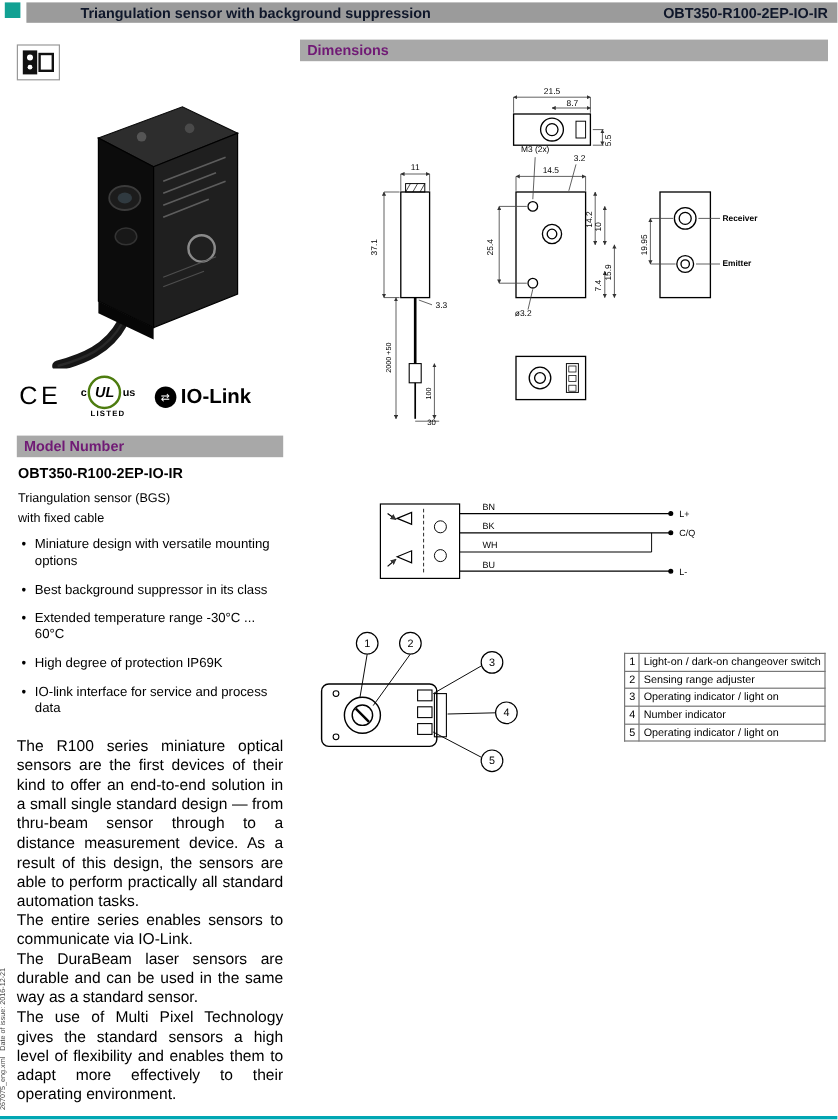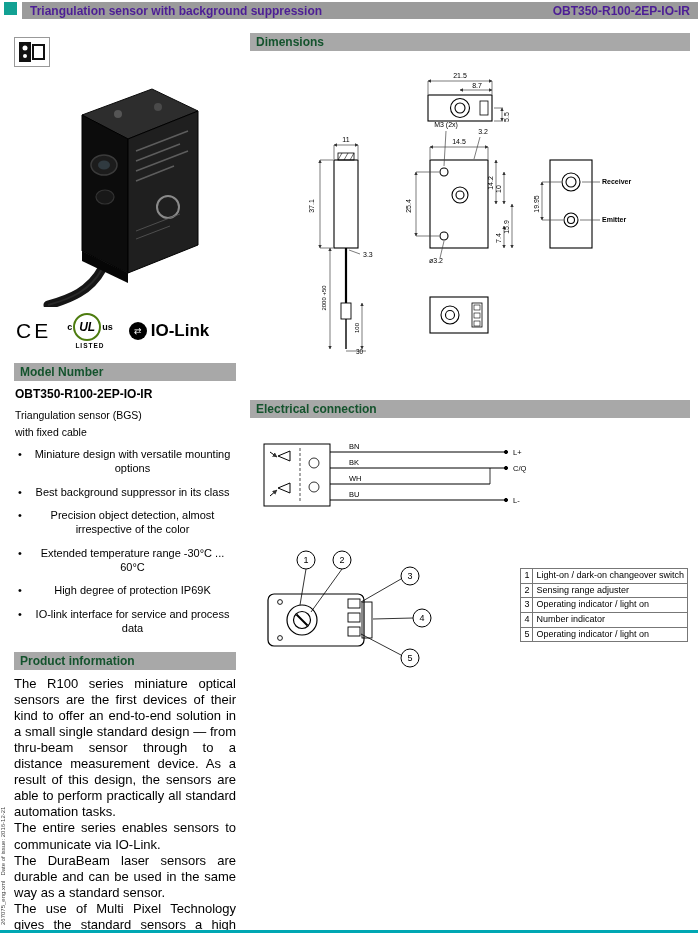--- a/index.html
+++ b/index.html
@@ -5,35 +5,35 @@
   * { box-sizing: border-box; margin: 0; padding: 0; }
   html,body { width: 698px; height: 933px; background:#fff; overflow:hidden;
     font-family: "Liberation Sans", sans-serif; color:#000; }
   .page { position:relative; width:698px; height:933px; background:#fff; }
 
   
   .header-row { display:flex; align-items:flex-start; padding-top:2px; }
   .corner-sq { width:13px; height:13px; background:#12a193; margin-left:4px; flex:0 0 auto; }
   .header-bar { flex:1; margin-left:5px; background:#9b9b9b; height:17px;
     display:flex; align-items:center; justify-content:space-between; padding:0 8px; }
-  .h-title, .h-model { color:#4c1d95; font-weight:bold; font-size:12px; white-space:nowrap; }
+  .h-title, .h-model { color:#0f172a; font-weight:bold; font-size:12px; white-space:nowrap;margin-left:37px; }
 
   .bottom-line { position:absolute; left:0; bottom:0; width:100%; height:3px; background:#00a7b3; }
 
   
   .vertical-note { position:absolute; left:0px; bottom:8px; height:420px; width:10px;
     writing-mode:vertical-rl; transform:rotate(180deg);
     font-size:6px; color:#444; white-space:nowrap; overflow:hidden; }
 
   
   .content { display:flex; padding:4px 8px 0 14px; }
   .col-left { width:222px; flex:0 0 auto; }
   .col-right { flex:1; margin-left:14px; }
 
-  .sec-h { background:#a8a8a8; color:#14532d; font-weight:bold; font-size:12px;
+  .sec-h { background:#a8a8a8; color:#701a75; font-weight:bold; font-size:12px;
     padding:2px 6px; margin-bottom:6px; }
 
   
   .picto { width:36px; height:30px; border:1px solid #999; margin:14px 0 2px 0;
     display:flex; align-items:center; justify-content:center; background:#fff; }
   .photo-wrap { display:flex; justify-content:center; margin:0 0 6px 0; }
   .certs { display:flex; align-items:center; gap:16px; margin:6px 0 14px 2px; }
   .ce-mark { font-size:21px; letter-spacing:3px; font-weight:400; }
   .ul-wrap { display:flex; flex-direction:column; align-items:center; }
   .ul-row { display:flex; align-items:center; gap:1px; }
@@ -44,28 +44,28 @@
   .ul-listed { font-size:6.5px; font-weight:bold; letter-spacing:1px; margin-top:1px; }
   .iol-wrap { display:flex; align-items:center; gap:4px; }
   .iol-circle { width:18px; height:18px; background:#000; border-radius:50%;
     color:#fff; font-size:9px; display:flex; align-items:center; justify-content:center; }
   .iol-text { font-weight:bold; font-size:17px; }
 
   .model-name { font-weight:bold; font-size:12px; margin:6px 0 8px 1px; }
   .model-desc { font-size:10.5px; margin:0 0 5px 1px; }
 
   .feat-list { list-style:none; margin:10px 0 16px 2px; font-size:11px; }
-  .feat-list li { position:relative; padding-left:13px; margin-bottom:10px; line-height:1.25;text-align:center; }
+  .feat-list li { position:relative; padding-left:13px; margin-bottom:10px; line-height:1.25; }
   .feat-list li::before { content:"•"; position:absolute; left:2px; top:0; }
 
   .pi-text p { font-size:13px; line-height:1.24; text-align:justify; margin:0; }
 
   
   .dim-area { height:343px; display:flex; justify-content:center; padding-top:8px; }
-  .elec-area { height:100px; padding:6px 0 0 4px; margin-bottom:14px; }
+  .elec-area { height:100px; padding:6px 0 0 4px; margin-bottom:14px;text-align:center; }
   .ind-area { display:flex; align-items:flex-start; padding-top:8px; }
   .ind-table { border-collapse:collapse; font-size:9px; margin-left:auto; margin-top:22px; margin-right:2px; }
   .ind-table td { border:1px solid #777; padding:1px 3px; line-height:1.3; }
   .ind-table td.num { width:12px; text-align:center; }
 
   svg text { font-family:"Liberation Sans", sans-serif; }
 </style>
 </head>
 <body>
 
@@ -146,27 +146,25 @@
       </div>
 
       <div class="sec-h">Model Number</div>
       <div class="model-name">OBT350-R100-2EP-IO-IR</div>
       <div class="model-desc">Triangulation sensor (BGS)</div>
       <div class="model-desc">with fixed cable</div>
 
       <ul class="feat-list">
         <li>Miniature design with versatile mounting options</li>
         <li>Best background suppressor in its class</li>
-        <li>Precision object detection, almost irrespective of the color</li>
         <li>Extended temperature range -30°C ... 60°C</li>
         <li>High degree of protection IP69K</li>
         <li>IO-link interface for service and process data</li>
       </ul>
 
-      <div class="sec-h">Product information</div>
       <div class="pi-text">
         <p>The R100 series miniature optical sensors are the first devices of their kind to offer an end-to-end solution in a small single standard design — from thru-beam sensor through to a distance measurement device. As a result of this design, the sensors are able to perform practically all standard automation tasks.</p>
         <p>The entire series enables sensors to communicate via IO-Link.</p>
         <p>The DuraBeam laser sensors are durable and can be used in the same way as a standard sensor.</p>
         <p>The use of Multi Pixel Technology gives the standard sensors a high level of flexibility and enables them to adapt more effectively to their operating environment.</p>
       </div>
     </div>
 
     <div class="col-right">
 
@@ -272,21 +270,20 @@
             <text x="352" y="157" text-anchor="start" font-weight="bold">Emitter</text>
             <text x="113" y="192" text-anchor="start">3.3</text>
             <text x="186" y="198">ø3.2</text>
             <text x="76" y="233" transform="rotate(-90 76 233)" font-size="6">2000 +50</text>
             <text x="109" y="263" transform="rotate(-90 109 263)" font-size="6">100</text>
             <text x="106" y="289" text-anchor="start" font-size="6.5">30</text>
           </g>
         </svg>
       </div>
 
-      <div class="sec-h">Electrical connection</div>
 
       <div class="elec-area">
         <svg width="330" height="92" viewBox="0 0 330 92">
           <g fill="none" stroke="#000" stroke-width="1">
             <rect x="10" y="14" width="66" height="62"></rect>
             <polygon points="24,26 36,21 36,31"></polygon>
             <polygon points="24,58 36,53 36,63"></polygon>
             <line x1="16" y1="22" x2="23" y2="27" marker-end="url(#ah)"></line>
             <line x1="16" y1="66" x2="23" y2="60" marker-end="url(#ah)"></line>
             <line x1="46" y1="18" x2="46" y2="72" stroke-dasharray="3,2" stroke-width="0.7"></line>

